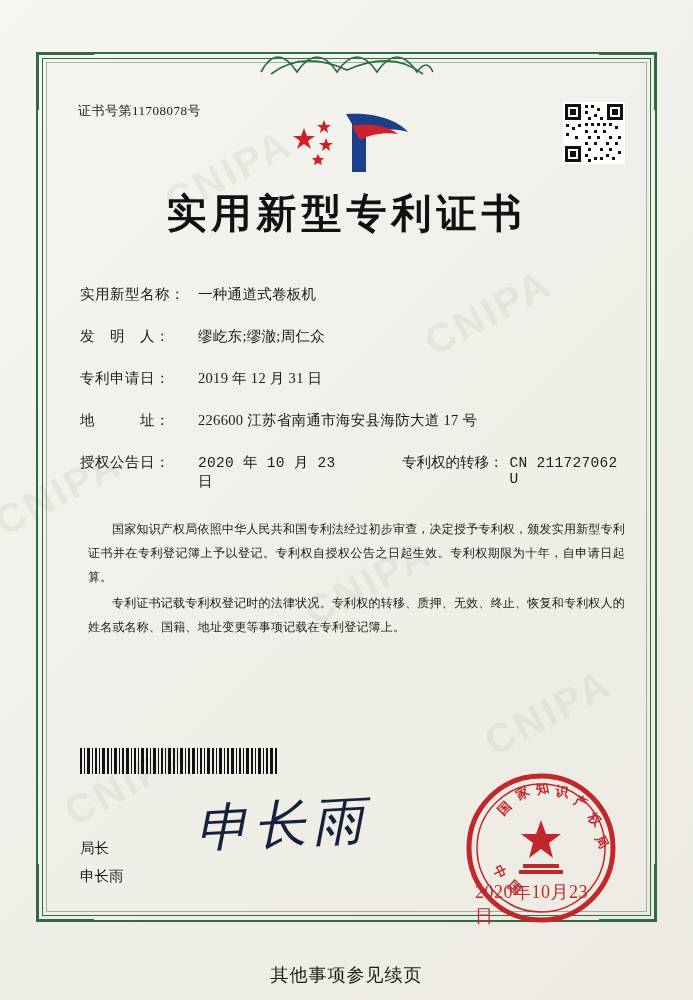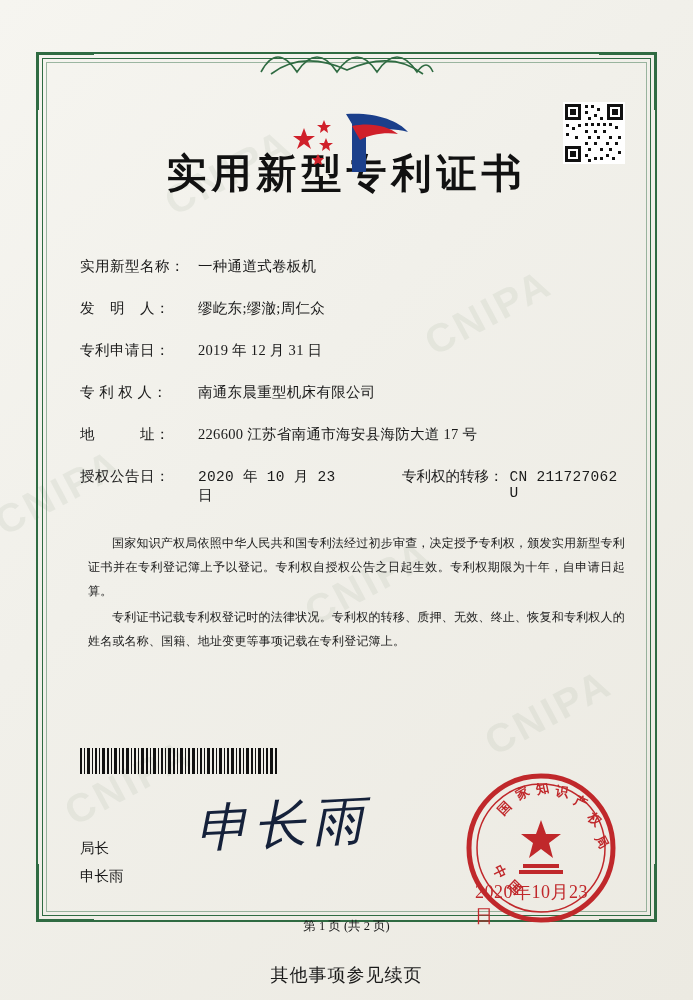--- a/index.html
+++ b/index.html
@@ -124,21 +124,21 @@
     text-align: center;
     font-size: 40px;
     font-weight: bold;
     letter-spacing: 5px;
     margin-top: 66px;
     font-family: "Liberation Serif", "DejaVu Serif", serif;
     color: #111;
   }
 
   .fields {
-    margin-top: 56px;
+    margin-top: 44px;
     margin-left: 20px;
     font-size: 14.5px;
   }
   .frow {
     display: flex;
     align-items: baseline;
     margin-bottom: 23px;
   }
   .flabel {
     width: 118px;
@@ -253,20 +253,21 @@
 
   <svg class="top-orn" viewBox="0 0 180 36">
     <g fill="none" stroke="#2f6b42" stroke-width="1.6">
       <path d="M4 32 Q20 2 40 32 Q60 2 80 32 Q100 2 120 32 Q140 2 160 32 Q170 18 176 32"></path>
       <path d="M14 34 Q45 10 90 30 Q135 10 166 34"></path>
     </g>
   </svg>
 
   <div class="content">
 
+    <div class="cert-no">证书号第11708078号</div>
 
     <svg class="logo" viewBox="0 0 130 74">
       <path d="M64 8 C92 6 116 14 126 26 C112 22 96 22 84 28 L84 66 L70 66 L70 18 Z" fill="#1b3f8b"></path>
       <path d="M70 20 C88 16 106 20 116 28 C104 26 88 28 78 34 Z" fill="#d0202a"></path>
       <g fill="#d0202a">
         <polygon points="22,22 25,30 33,30 26,35 29,43 22,38 15,43 18,35 11,30 19,30"></polygon>
         <polygon points="42,14 44,19 49,19 45,22 46,27 42,24 38,27 39,22 35,19 40,19"></polygon>
         <polygon points="44,32 46,37 51,37 47,40 48,45 44,42 40,45 41,40 37,37 42,37"></polygon>
         <polygon points="36,48 38,52 42,52 39,55 40,59 36,57 32,59 33,55 30,52 34,52"></polygon>
       </g>
@@ -339,24 +340,20 @@
         <div class="flabel">发　明　人：</div>
         <div class="fval">缪屹东;缪澈;周仁众</div>
       </div>
 
 
       <div class="frow">
         <div class="flabel">专利申请日：</div>
         <div class="fval">2019 年 12 月 31 日</div>
       </div>
 
-      <div class="frow">
-        <div class="flabel">专 利 权 人：</div>
-        <div class="fval">南通东晨重型机床有限公司</div>
-      </div>
 
       <div class="frow">
         <div class="flabel">地　　　址：</div>
         <div class="fval">226600 江苏省南通市海安县海防大道 17 号</div>
       </div>
 
       <div class="frow two">
         <div class="half">
           <div class="flabel">授权公告日：</div>
           <div class="fval">2020 年 10 月 23 日</div>
@@ -456,16 +453,15 @@
       <text transform="translate(112,35) rotate(26)">产</text>
       <text transform="translate(126,50) rotate(44)">权</text>
       <text transform="translate(134,70) rotate(62)">局</text>
       <text transform="translate(46,118) rotate(44)">国</text>
       <text transform="translate(32,100) rotate(64)">中</text>
     </g>
   </svg>
 
   <div class="seal-date">2020年10月23日</div>
 
-  <div class="pagenum">第 1 页 (共 2 页)</div>
   <div class="footnote">其他事项参见续页</div>
 
 </div>
 
 </body></html>

